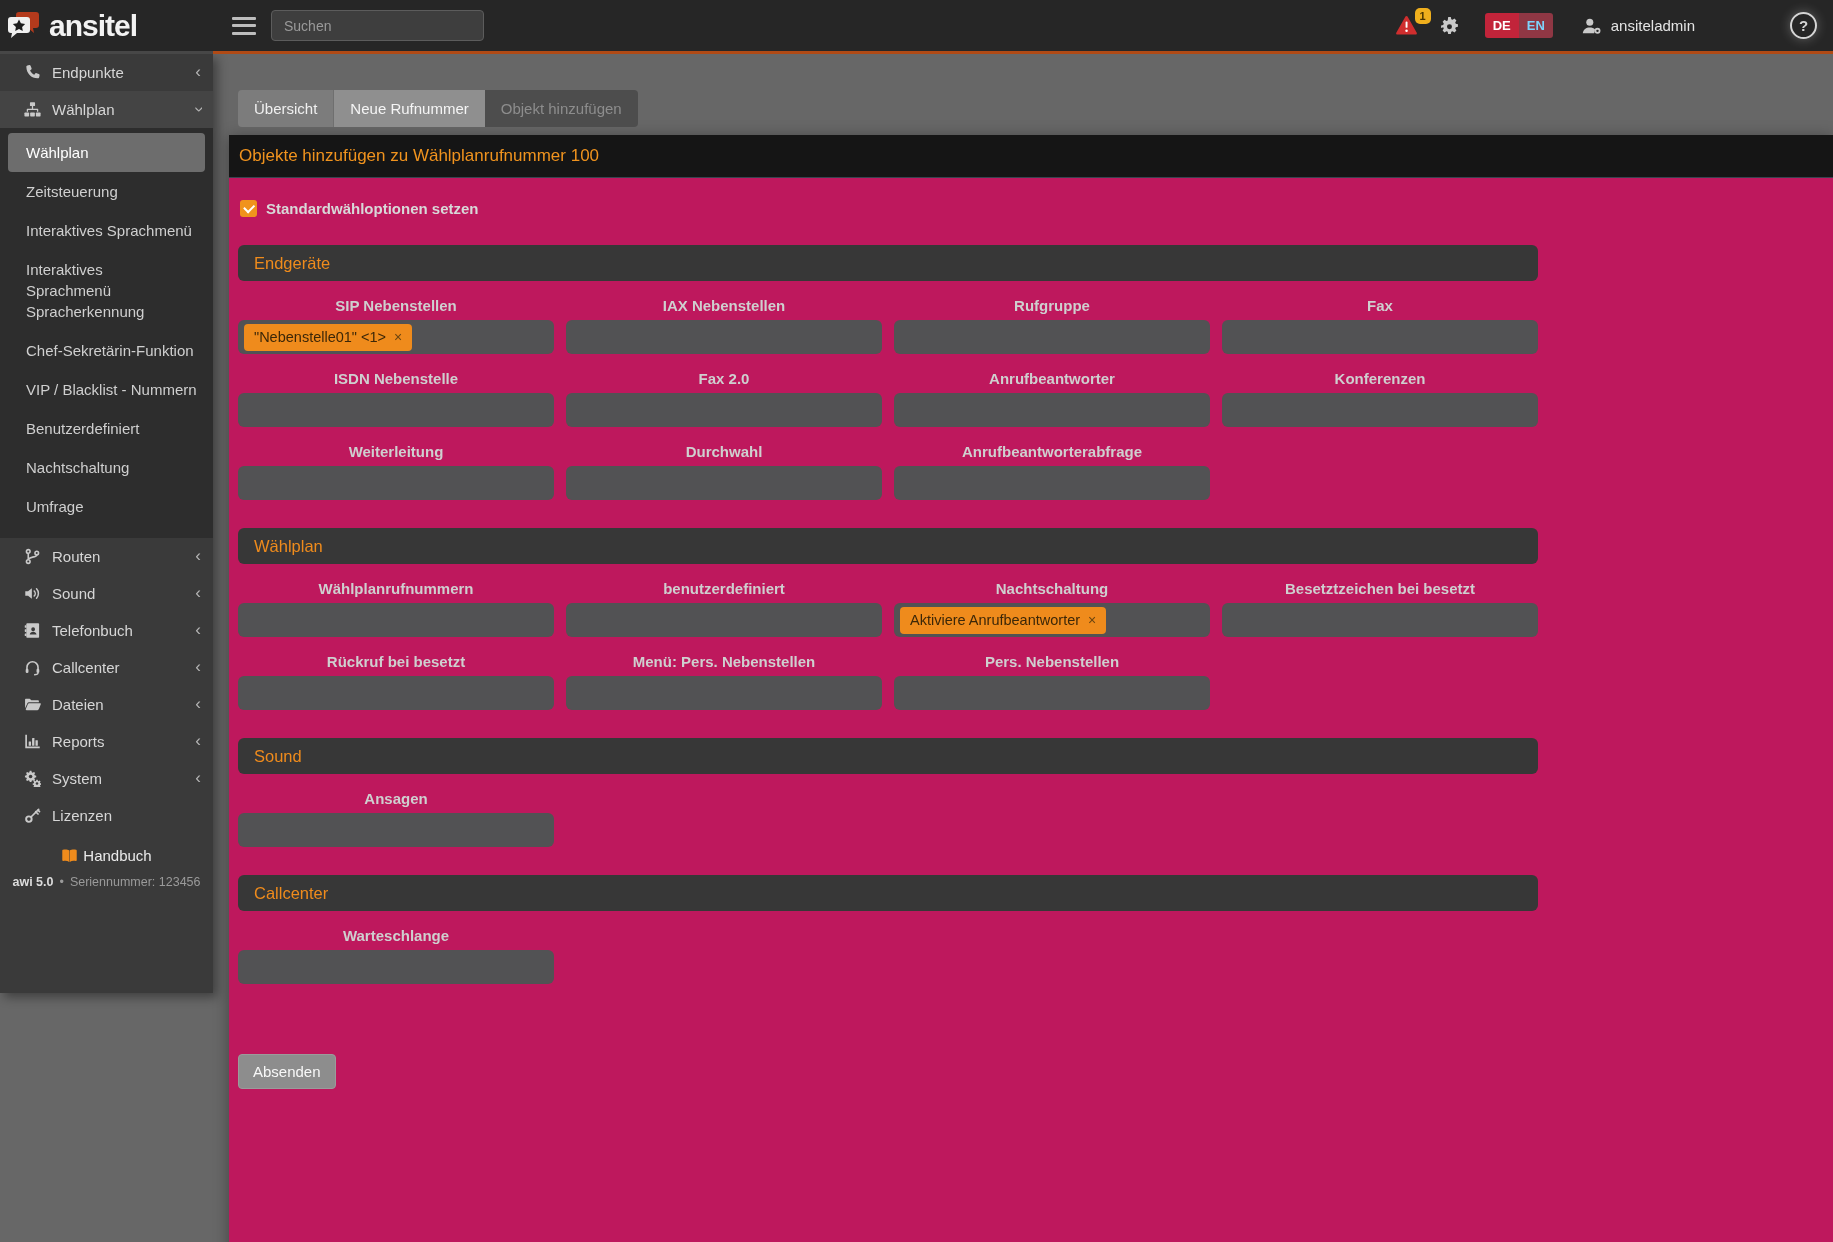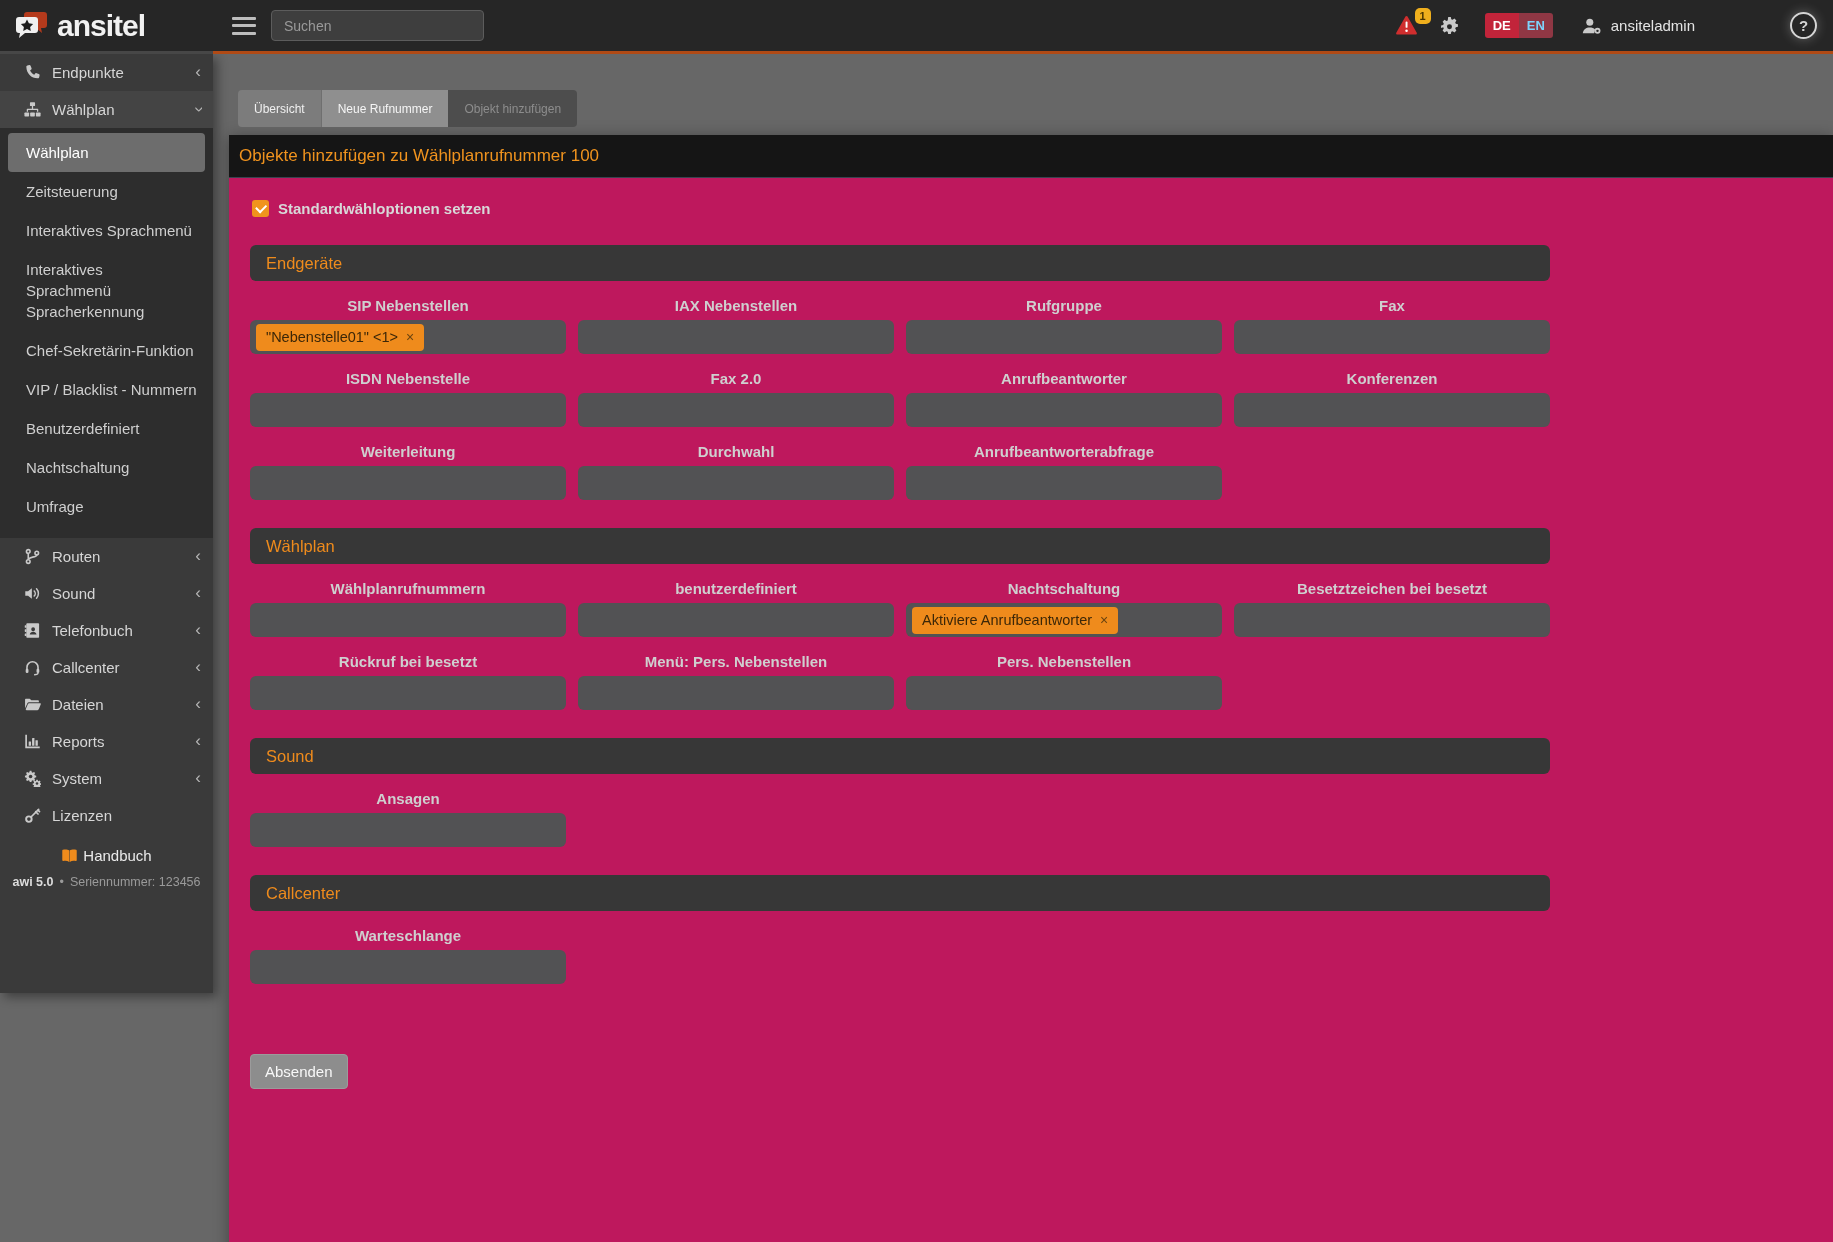--- a/index.html
+++ b/index.html
@@ -12,21 +12,21 @@
   }
 
   
   #topbar {
     position:absolute; left:0; top:0; width:1833px; height:51px;
     background:#262626; display:flex; align-items:center; z-index:30;
   }
   #accent-main { position:absolute; left:213px; top:51px; width:1620px; height:3px; background:#b04a15; z-index:31; }
   #accent-side { position:absolute; left:0; top:51px; width:213px; height:3px; background:#474747; z-index:31; }
 
-  .logo-area { width:213px; height:51px; display:flex; align-items:center; padding-left:14px; gap:7px; flex:0 0 auto; }
+  .logo-area { width:213px; height:51px; display:flex; align-items:center; padding-left:6px; gap:7px; flex:0 0 auto; }
   .logo-text { color:#f2f2f2; font-size:30px; font-weight:700; letter-spacing:-1px; line-height:1; }
 
   .menu-toggle { margin-left:19px; width:24px; height:18px; display:flex; flex-direction:column; justify-content:space-between; cursor:pointer; }
   .menu-toggle i { display:block; height:3px; border-radius:1px; background:#bdbdbd; }
 
   .search-box {
     margin-left:15px; width:213px; height:31px; background:#3e3e3e;
     border:1px solid #5c5c5c; border-radius:4px; color:#dddddd;
     font-size:14px; padding:0 12px; outline:none; font-family:inherit;
   }
@@ -69,36 +69,36 @@
 
   .side-footer { margin-top:13px; text-align:center; }
   .manual { display:inline-flex; align-items:center; gap:5px; color:#eaeaea; font-size:15px; cursor:pointer; }
   .manual .book { display:flex; }
   .version-line { margin-top:9px; font-size:12.5px; color:#9a9a9a; }
   .version-line .ver { color:#dcdcdc; font-weight:700; }
   .version-line .sep { margin:0 6px; }
 
   
   #tabs { position:absolute; left:238px; top:90px; display:flex; z-index:10; height:37px; }
-  .tab { border:none; font-family:inherit; font-size:12px; padding:0 16px; cursor:pointer; height:37px; }
+  .tab { border:none; font-family:inherit; font-size:15px; padding:0 16px; cursor:pointer; height:37px; }
   .tab.t1 { background:#7c7c7c; color:#f0f0f0; border-radius:4px 0 0 4px; }
   .tab.t2 { background:#8f8f8f; color:#f5f5f5; border-left:1px solid #6f6f6f; }
   .tab.t3 { background:#4d4d4d; color:#8d8d8d; border-radius:0 4px 4px 0; cursor:default; }
 
   
   #panel {
     position:absolute; left:229px; top:135px; width:1604px; height:1212px;
     background:#be185d; z-index:5; box-shadow:0 2px 14px rgba(0,0,0,.35);
   }
   .panel-title {
     height:43px; background:#151515; border-bottom:1px solid #3a4350;
     display:flex; align-items:center; padding-left:10px;
     color:#f0931e; font-size:17px;
   }
-  .panel-body { padding:20px 10px 0 21px; }
+  .panel-body { padding:20px 10px 0 9px; }
 
   .chk-row { display:flex; align-items:center; gap:9px; margin:2px 0 28px 2px; }
   .chk {
     width:17px; height:17px; background:#f0931d; border-radius:3px; position:relative; cursor:pointer; flex:0 0 auto;
   }
   .chk::after {
     content:""; position:absolute; left:4px; top:4px; width:8px; height:4.5px;
     border-left:2px solid #fff; border-bottom:2px solid #fff; transform:rotate(-45deg);
   }
   .chk-label { color:#d8d8d8; font-weight:700; font-size:15px; }

